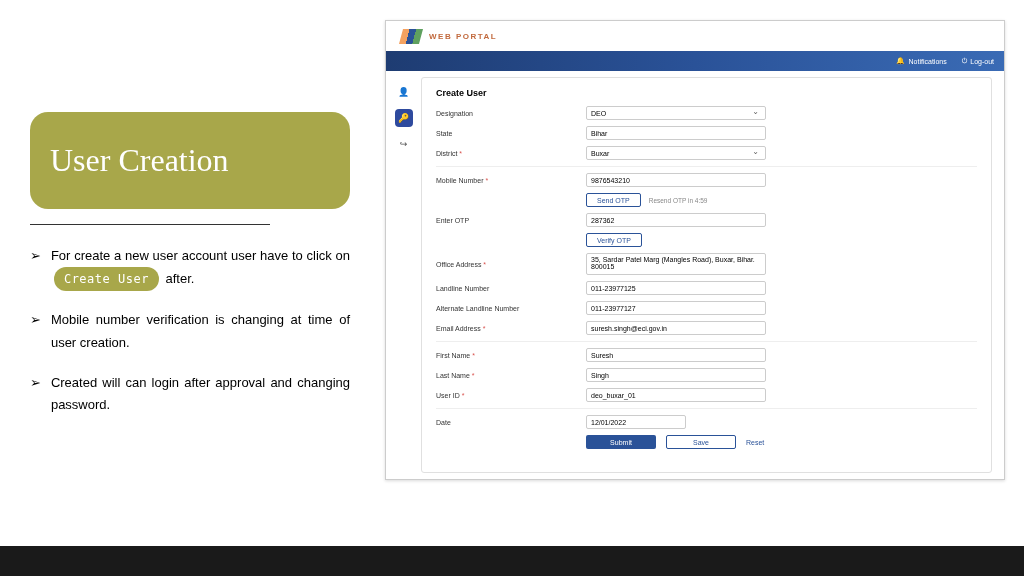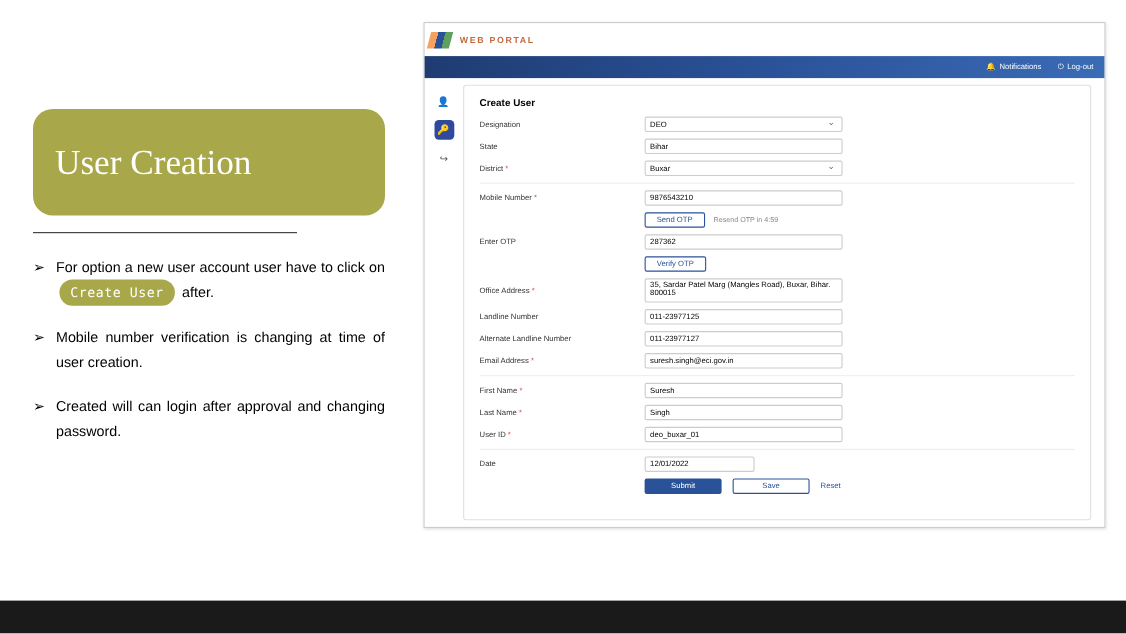--- a/index.html
+++ b/index.html
@@ -1,28 +1,28 @@
 <!DOCTYPE html>
 <html><head>
 <meta charset="utf-8">
 <style>
   * { box-sizing: border-box; margin: 0; padding: 0; }
   body { width: 1024px; height: 576px; font-family: Arial, sans-serif; background: #fff; position: relative; overflow: hidden; }
   
-  .left-panel { position: absolute; left: 30px; top: 99px; width: 320px; }
+  .left-panel { position: absolute; left: 30px; top: 112px; width: 320px; }
   .title-box { background: #a8a74a; border-radius: 18px; padding: 30px 20px; margin-bottom: 15px; }
   .title-box .title { color: #fff; font-family: Georgia, serif; font-size: 32px; font-weight: normal; }
   .title-underline { border-bottom: 1px solid #333; width: 240px; margin: 8px 0 20px 0; }
   .bullet-list { list-style: none; }
   .bullet-list li { display: flex; align-items: flex-start; margin-bottom: 18px; font-size: 13px; line-height: 1.7; text-align: justify; }
   .bullet-list li::before { content: "➢"; margin-right: 10px; font-size: 13px; flex-shrink: 0; }
   .pill { display: inline-block; background: #a8a74a; color: #fff; border-radius: 12px; padding: 2px 10px; font-size: 12px; margin: 0 3px; font-family: monospace; letter-spacing: 0.5px; }
   
   .portal-frame { position: absolute; left: 385px; top: 20px; width: 620px; height: 460px; border: 1px solid #ccc; background: #fff; box-shadow: 0 1px 3px rgba(0,0,0,0.15); }
-  .portal-header { height: 30px; display: flex; align-items: center; padding: 0 4px; gap: 8px; }
+  .portal-header { height: 30px; display: flex; align-items: center; padding: 0 15px; gap: 8px; }
   .logo-shape { width: 20px; height: 15px; background: linear-gradient(90deg, #f4a261 33%, #2a5298 33% 66%, #5fa05f 66%); transform: skewX(-15deg); }
   .portal-title { color: #c26a3e; font-weight: bold; font-size: 8px; letter-spacing: 1.5px; }
   .blue-bar { height: 20px; background: linear-gradient(90deg, #1e3c72, #2a5298, #3a6bb5); display: flex; justify-content: flex-end; align-items: center; padding: 0 10px; gap: 15px; }
   .blue-bar-item { color: #fff; font-size: 7px; display: flex; align-items: center; gap: 3px; }
   
   .portal-body { display: flex; height: calc(100% - 50px); }
   .sidebar { width: 35px; padding-top: 12px; display: flex; flex-direction: column; align-items: center; gap: 8px; }
   .sidebar-icon { width: 18px; height: 18px; display: flex; align-items: center; justify-content: center; border-radius: 4px; font-size: 9px; color: #555; }
   .sidebar-icon.active { background: #2e4a9e; color: #fff; }
   
@@ -51,21 +51,21 @@
 <body>
 
 <div class="left-panel">
   <div class="title-box">
     <div class="title">User Creation</div>
   </div>
   <div class="title-underline"></div>
   <ul class="bullet-list">
     <li>
       <span>
-        <span>For option a new user account user have to click on </span>
+        <span>For create a new user account user have to click on </span>
         <span class="pill">Create User</span>
         <span> after.</span>
       </span>
     </li>
     <li>
       <span>Mobile number verification is changing at time of user creation.</span>
     </li>
     <li>
       <span>Created will can login after approval and changing password.</span>
     </li>

